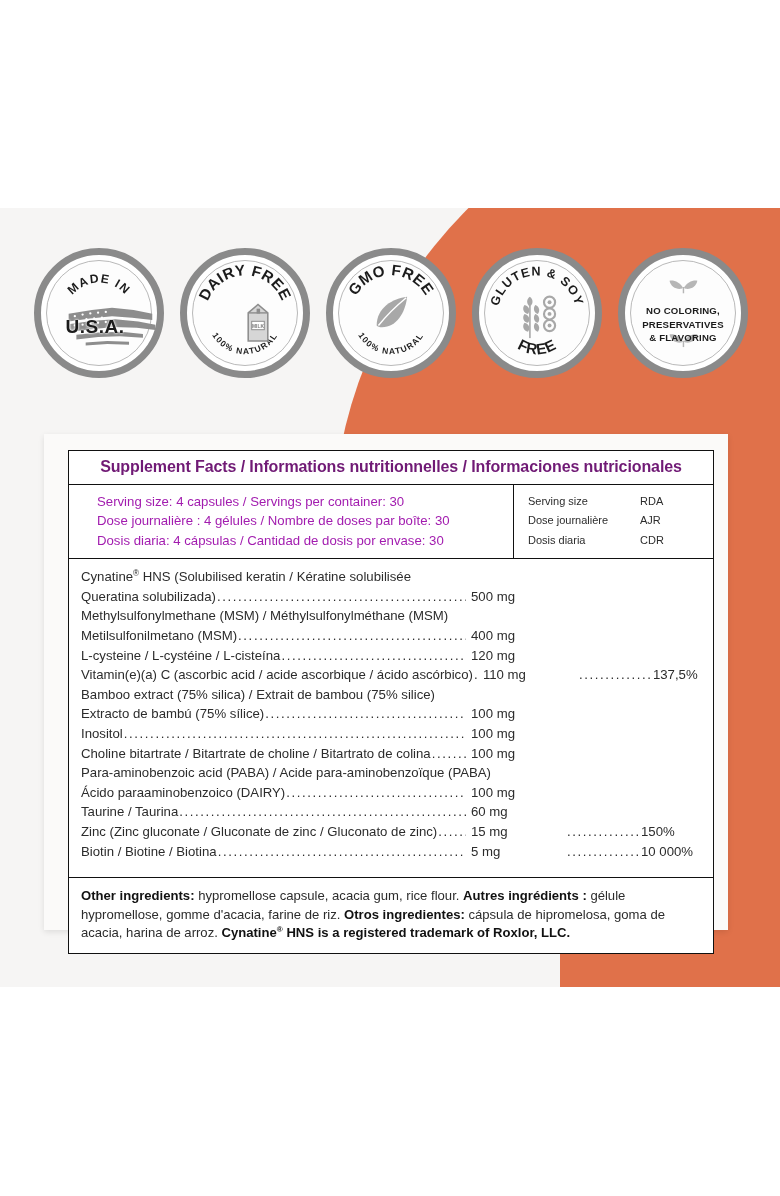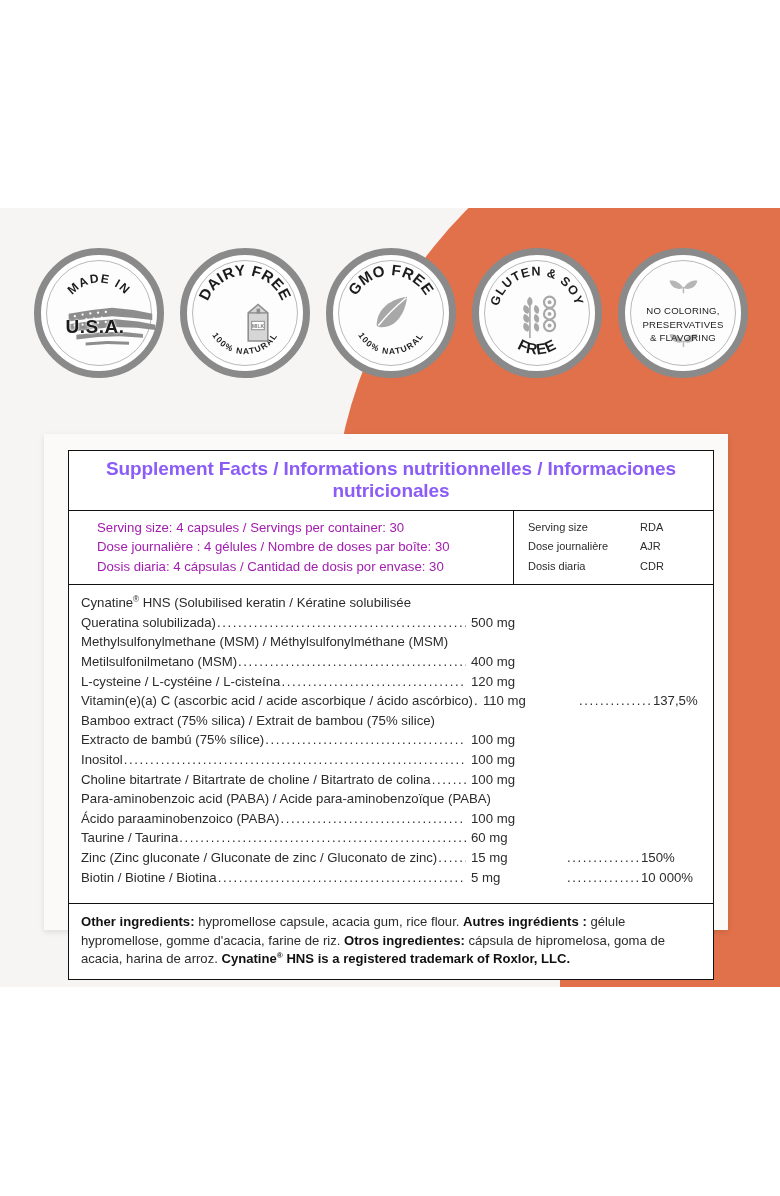--- a/index.html
+++ b/index.html
@@ -126,21 +126,21 @@
     width: 28px; height: 46px;
   }
 
   
   .nc-lines {
     position: absolute;
     left: 6px; right: 6px;
     top: 43px;
     text-align: center;
     font-size: 9.6px;
-    font-weight: normal;
+    font-weight: bold;
     line-height: 13.5px;
     letter-spacing: 0.2px;
     color: #1c1c1c;
   }
 
   
   .panel {
     position: absolute;
     left: 44px;
     top: 434px;
@@ -154,23 +154,23 @@
     left: 24px;
     top: 16px;
     width: 646px;
     border: 1.5px solid #111;
     background: #ffffff;
     box-sizing: border-box;
   }
 
   .facts-title {
     text-align: center;
-    font-size: 19px;
+    font-size: 16px;
     font-weight: bold;
-    color: #8b5cf6;
+    color: #701a75;
     padding: 7px 4px 8px 4px;
     border-bottom: 1.5px solid #111;
     letter-spacing: -0.1px;
   }
 
   .serving-block {
     display: flex;
     border-bottom: 1.5px solid #111;
   }
   .serving-left {
@@ -494,21 +494,21 @@
             <span class="ing-name">Choline bitartrate / Bitartrate de choline / Bitartrato de colina</span>
             <span class="ing-dots">............................................................................................................................................</span>
             <span class="ing-amt">100 mg</span>
             <span class="ing-dots2"></span>
             <span class="ing-pct"></span>
           </div>
           <div class="ing-line no-amt">
             <span class="ing-name">Para-aminobenzoic acid (PABA) / Acide para-aminobenzoïque (PABA)</span>
           </div>
           <div class="ing-line">
-            <span class="ing-name">Ácido paraaminobenzoico (PABA)</span>
+            <span class="ing-name">Ácido paraaminobenzoico (DAIRY)</span>
             <span class="ing-dots">............................................................................................................................................</span>
             <span class="ing-amt">100 mg</span>
             <span class="ing-dots2"></span>
             <span class="ing-pct"></span>
           </div>
           <div class="ing-line">
             <span class="ing-name">Taurine / Taurina</span>
             <span class="ing-dots">............................................................................................................................................</span>
             <span class="ing-amt">60 mg</span>
             <span class="ing-dots2"></span>

